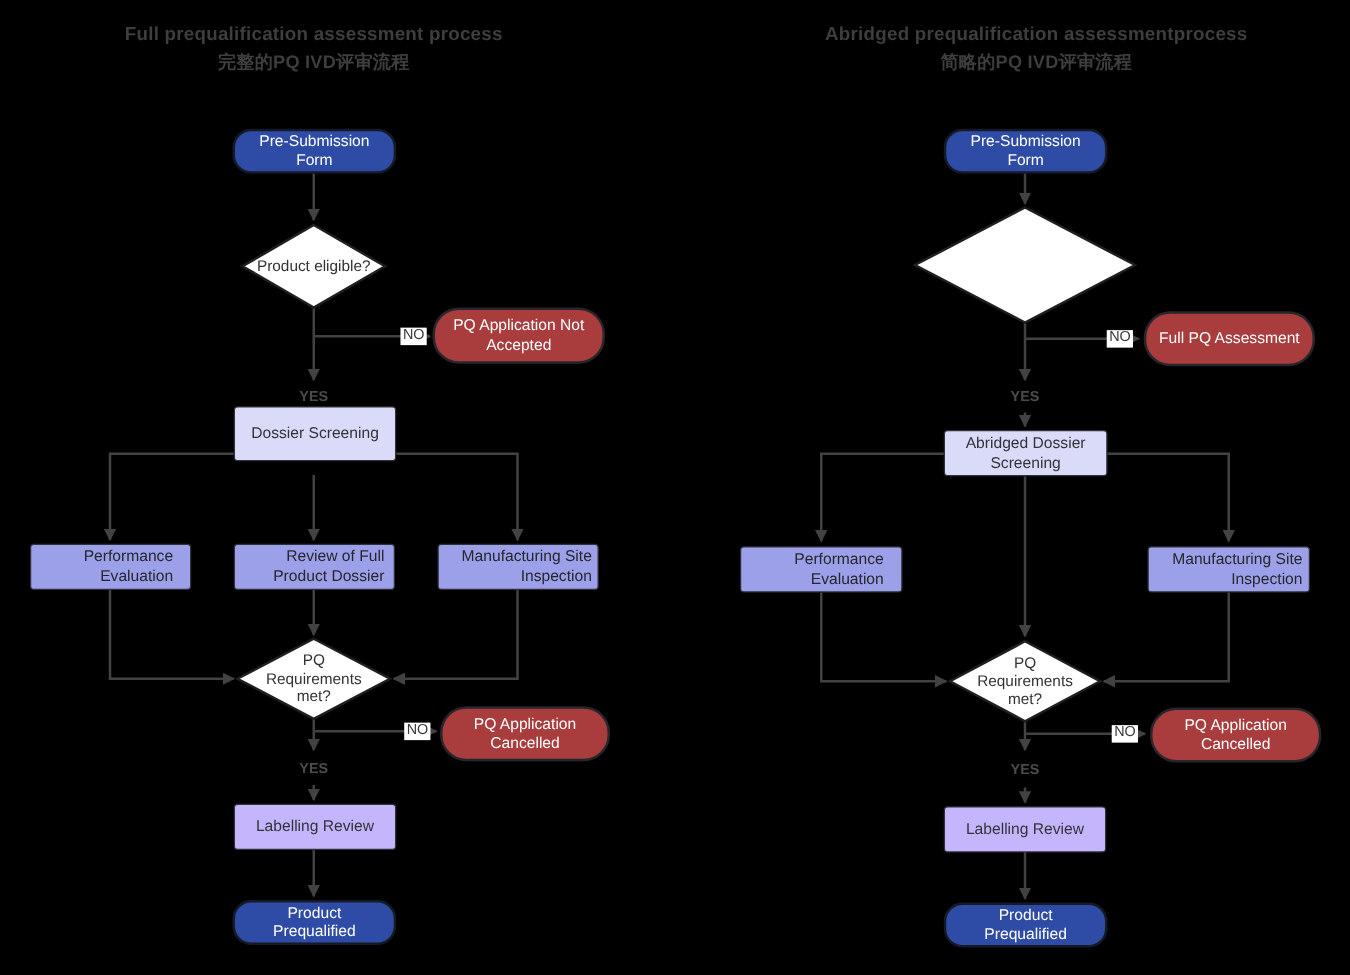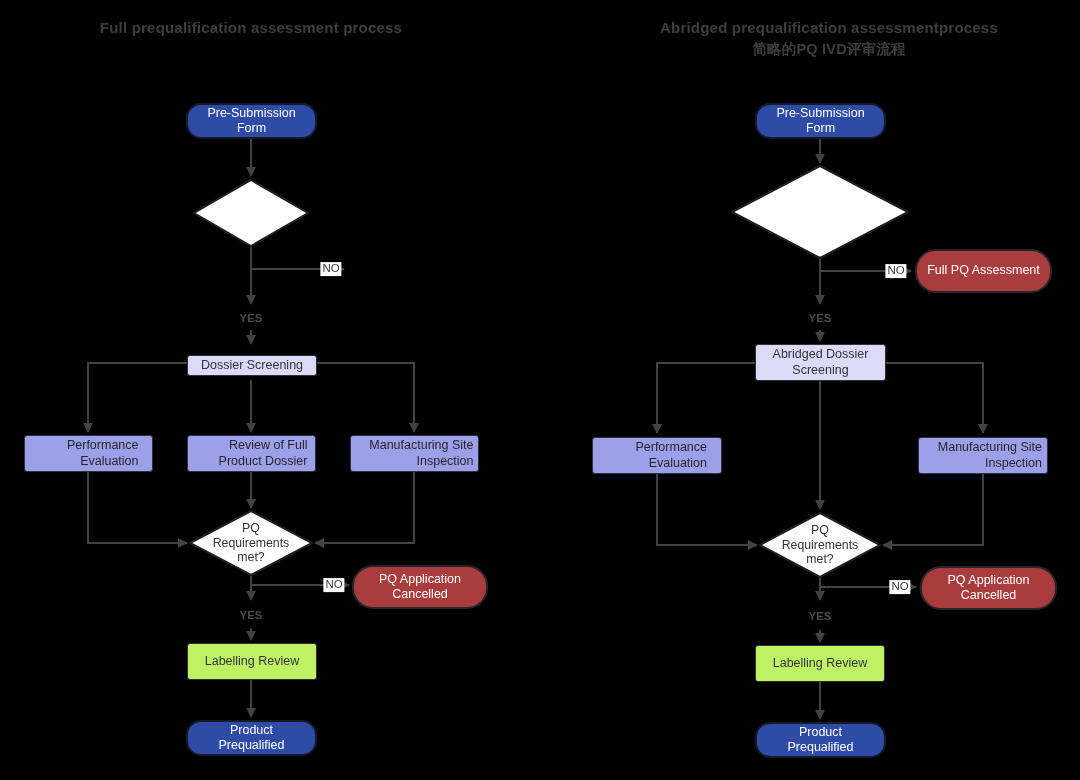--- a/index.html
+++ b/index.html
@@ -7,34 +7,35 @@
          font-family:"Liberation Sans",sans-serif;text-decoration:underline;}
   .title{position:absolute;text-align:center;font-weight:700;color:#3e3e3e;letter-spacing:.2px;}
   .title-en{font-size:15px;}
   .title-zh{font-size:14.5px;}
   svg.lines{position:absolute;left:0;top:0;}
   .node{position:absolute;display:flex;align-items:center;justify-content:center;
         text-align:center;line-height:1.22;box-sizing:border-box;}
   .pill-blue{background:#2e4ca5;border:2px solid #151a26;border-radius:15px;color:#fff;font-size:12.5px;}
   .pill-red{background:#a93c3c;border:2.5px solid #26262c;border-radius:21px;color:#fff;font-size:12.5px;}
   .rect-light{background:#d9dbf8;border:1.5px solid #30303a;border-radius:3px;color:#33333a;font-size:12.5px;}
-  .rect-mid{background:#bef264;border:1.5px solid #30303a;border-radius:3px;color:#33333a;font-size:12.5px;}
+  .rect-mid{background:#c4b5fd;border:1.5px solid #30303a;border-radius:3px;color:#33333a;font-size:12.5px;}
   .rect-peri{background:#9ca0e8;border:1.5px solid #30303a;border-radius:3px;color:#26262e;font-size:12.5px;text-align:right;}
   .diamond-label{position:absolute;display:flex;align-items:center;justify-content:center;
         text-align:center;color:#333;font-size:12.3px;line-height:1.18;}
   .chip-no{position:absolute;transform:translate(-50%,-50%);background:#fff;color:#3a3a3a;
         font-size:11.5px;padding:0 2px;line-height:1.2;margin-left:34px;}
   .lbl-yes{position:absolute;transform:translate(-50%,-50%);color:#4b4b4b;font-weight:700;font-size:11.5px;}
 </style>
 </head>
 <body>
 
 <div id="stage">
 
   <div class="title title-en" style="left:0;top:19;width:502px;left:0px;top:19px;">Full prequalification assessment process</div>
+  <div class="title title-zh" style="left:0px;top:40px;width:502px;">完整的PQ IVD评审流程</div>
   <div class="title title-en" style="left:578px;top:19px;width:502px;">Abridged prequalification assessmentprocess</div>
   <div class="title title-zh" style="left:578px;top:40px;width:502px;">简略的PQ IVD评审流程</div>
 
   <svg class="lines" width="1080" height="780">
     <defs>
       <marker id="arr" markerUnits="userSpaceOnUse" markerWidth="10" markerHeight="10" viewBox="0 0 10 10" refX="9" refY="5" orient="auto">
         <polygon points="0,0 10,5 0,10" fill="#424242"></polygon>
       </marker>
     </defs>
     <g stroke="#424242" stroke-width="2" fill="none">
@@ -72,21 +73,27 @@
       <polygon points="251,180 308,213 251,246 194,213"></polygon>
       <polygon points="251,511 312,543 251,575 190,543"></polygon>
       <polygon points="820,166 908,212 820,258 732,212"></polygon>
       <polygon points="820,513 880,545 820,577 760,545"></polygon>
     </g>
   </svg>
 
   <div class="node pill-blue" style="left:186px;top:103px;width:131px;height:36px;">
     <span style="width:110px;">Pre-Submission Form</span>
   </div>
-  <div class="node rect-light" style="left:187px;top:355px;width:130px;height:21px;">
+  <div class="diamond-label" style="left:191px;top:180px;width:120px;height:66px;">
+    <span>Product eligible?</span>
+  </div>
+  <div class="node pill-red" style="left:346px;top:246px;width:138px;height:45px;">
+    <span style="width:120px;">PQ Application Not Accepted</span>
+  </div>
+  <div class="node rect-light" style="left:187px;top:325px;width:130px;height:44px;">
     <span>Dossier Screening</span>
   </div>
   <div class="node rect-peri" style="left:24px;top:435px;width:129px;height:37px;">
     <span style="width:100px;">Performance Evaluation</span>
   </div>
   <div class="node rect-peri" style="left:187px;top:435px;width:129px;height:37px;">
     <span style="width:112px;">Review of Full Product Dossier</span>
   </div>
   <div class="node rect-peri" style="left:350px;top:435px;width:129px;height:37px;">
     <span style="width:118px;">Manufacturing Site Inspection</span>

